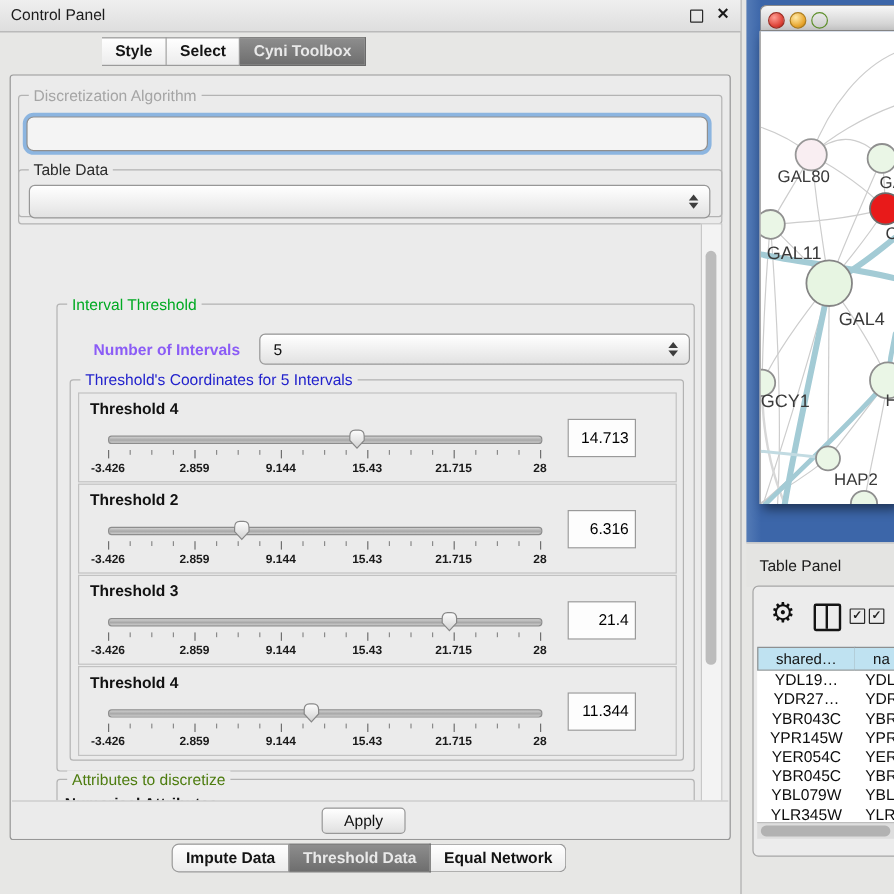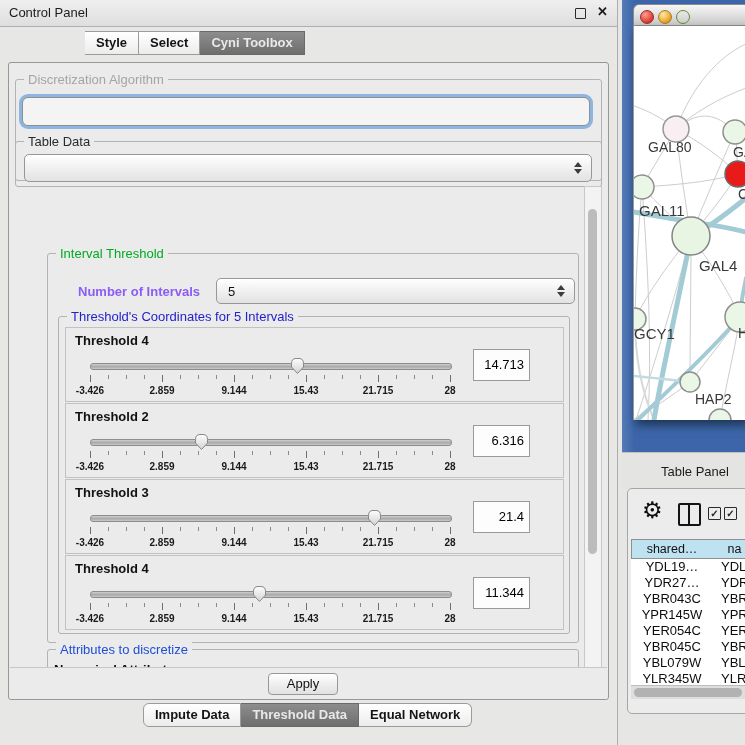--- a/index.html
+++ b/index.html
@@ -72,21 +72,21 @@
   #desktop{position:absolute;left:622px;top:0;width:123px;height:452px;
     background:linear-gradient(90deg,#547bb6,#3c66a9 10%);}
   #net-titlebar{position:absolute;left:633px;top:4px;width:112px;height:22px;
     background:linear-gradient(#f7f7f7,#c9c9c9);border:1px solid #8c8c8c;border-right:none;
     border-radius:6px 0 0 0;box-sizing:border-box;}
   .light{position:absolute;top:5px;width:12px;height:12px;border-radius:50%;}
   #net-canvas{position:absolute;left:633px;top:26px;width:112px;height:394px;background:#ffffff;
     border-left:1px solid #9a9a9a;box-shadow:3px 5px 9px rgba(0,0,0,.5);}
   #tp-titlebar{position:absolute;left:622px;top:452px;width:123px;height:36px;background:#e4e4e2;
     border-top:1px solid #c2c2c2;}
-  #tp-title{position:absolute;left:11px;top:11px;font-size:13px;color:#1c1c1c;margin-left:28px;}
+  #tp-title{position:absolute;left:11px;top:11px;font-size:13px;color:#1c1c1c;}
   #tp-box{position:absolute;left:627px;top:488px;width:130px;height:224px;background:#ececec;
     border:1px solid #a6a6a6;border-radius:5px;}
   #tp-gear{position:absolute;left:14px;top:8px;font-size:23px;color:#101010;}
   #tp-cols{position:absolute;left:50px;top:14px;width:19px;height:19px;border:2px solid #141414;
     border-radius:2px;}
   #tp-cols:before{content:"";position:absolute;left:8px;top:0;width:2px;height:19px;background:#141414;}
   .chk{position:absolute;top:18px;width:11px;height:11px;border:1.5px solid #2a2a2a;border-radius:1px;
     font-size:10px;line-height:11px;text-align:center;font-weight:bold;color:#222;}
   .thcell{position:absolute;top:50px;height:20px;background:#bfe2f1;border:1px solid #8f8f8f;
     box-sizing:border-box;font-size:12.5px;color:#111;text-align:center;line-height:19px;}
@@ -303,21 +303,21 @@
                 <svg class="thumb" style="left:161.7px" width="15" height="18" viewBox="0 0 15 18">
                   <path d="M1.5 6.5 Q1.5 1.5 6 1.5 L9 1.5 Q13.5 1.5 13.5 6.5 L13.5 10 L7.5 16.5 L1.5 10 Z" fill="url(#thumbgrad)" stroke="#878787"></path>
                 </svg>
               </div>
             <div class="tvalue">11.344</div>
           </div>
         </div>
       </div>
 
       <div class="group" style="left:37px;top:463px;width:530px;height:110px;">
-        <span class="legend" style="color:#1d4ed8;">Attributes to discretize</span>
+        <span class="legend" style="color:#4d7c0f;">Attributes to discretize</span>
         <span style="position:absolute;left:6px;top:12px;font-size:13px;font-weight:bold;color:#111;">Numerical Attributes</span>
 
       </div>
     </div>
 
     <div class="vscroll" style="left:575px;top:123px;width:16px;height:481px;">
       <div class="vthumb" style="left:2.5px;top:22px;width:9px;height:345px;"></div>
     </div>
 
     <div id="apply-strip">

